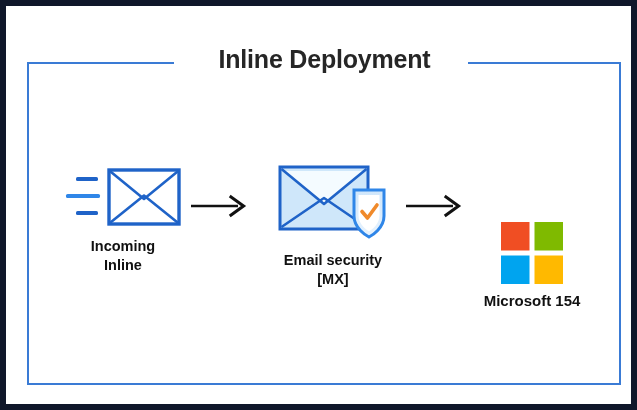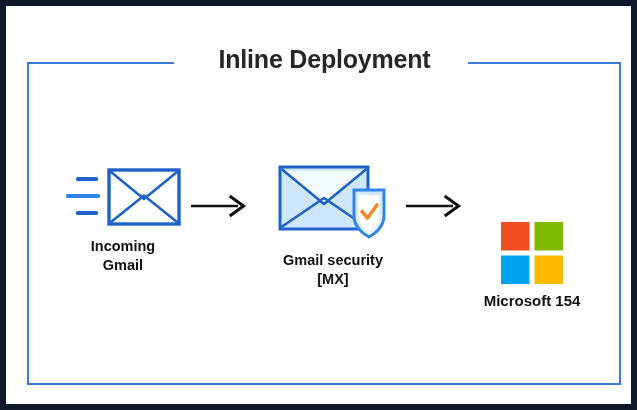--- a/index.html
+++ b/index.html
@@ -106,21 +106,21 @@
         <rect x="2" y="28" width="34" height="4" rx="1.6" fill="#2f86e8"></rect>
         <rect x="12" y="45" width="22" height="4" rx="1.6" fill="#1f63c8"></rect>
 
         <rect x="45" y="4" width="70" height="54" fill="#ffffff" stroke="#1f63c8" stroke-width="3.4"></rect>
 
         <path d="M45.5 4.8 L80 33 L114.5 4.8" fill="none" stroke="#1f63c8" stroke-width="2.6" stroke-linejoin="round"></path>
         <path d="M45.5 57.2 L80 29.5 L114.5 57.2" fill="none" stroke="#1f63c8" stroke-width="2.6" stroke-linejoin="round"></path>
       </svg>
     </div>
     <div class="node-label">Incoming
-Gmail</div>
+Inline</div>
   </div>
 
   <div id="arrow-1">
     <svg width="58" height="24" viewBox="0 0 58 24">
       <line x1="1" y1="12" x2="48" y2="12" stroke="#111111" stroke-width="2.6"></line>
       <path d="M41 3 L53.5 12 L41 21" fill="none" stroke="#111111" stroke-width="3.1" stroke-linecap="square" stroke-linejoin="miter"></path>
     </svg>
   </div>
 
   <div class="node" id="node-security">
@@ -139,21 +139,21 @@
 
         <path d="M4.5 5 L47 40 L89.5 5" fill="none" stroke="#1f63c8" stroke-width="2.6" stroke-linejoin="round"></path>
         <path d="M4.5 63 L47 34 L89.5 63" fill="none" stroke="#1f63c8" stroke-width="2.6" stroke-linejoin="round"></path>
 
         <path d="M77 26 L107 26 L107 52 C107 64 95 71.5 92 73 C89 71.5 77 64 77 52 Z" fill="url(#shieldGrad)" stroke="#2f86e8" stroke-width="3"></path>
         <path d="M81.5 31 L102.5 31 L102.5 51.5 C102.5 60.5 94.5 66 92 67.3 C89.5 66 81.5 60.5 81.5 51.5 Z" fill="#ffffff"></path>
 
         <path d="M85 47.5 L90.5 54 L100 41" fill="none" stroke="#f08a2b" stroke-width="3.6" stroke-linecap="round" stroke-linejoin="round"></path>
       </svg>
     </div>
-    <div class="node-label">Gmail security
+    <div class="node-label">Email security
 [MX]</div>
   </div>
 
   <div id="arrow-2">
     <svg width="58" height="24" viewBox="0 0 58 24">
       <line x1="1" y1="12" x2="48" y2="12" stroke="#111111" stroke-width="2.6"></line>
       <path d="M41 3 L53.5 12 L41 21" fill="none" stroke="#111111" stroke-width="3.1" stroke-linecap="square" stroke-linejoin="miter"></path>
     </svg>
   </div>
 

